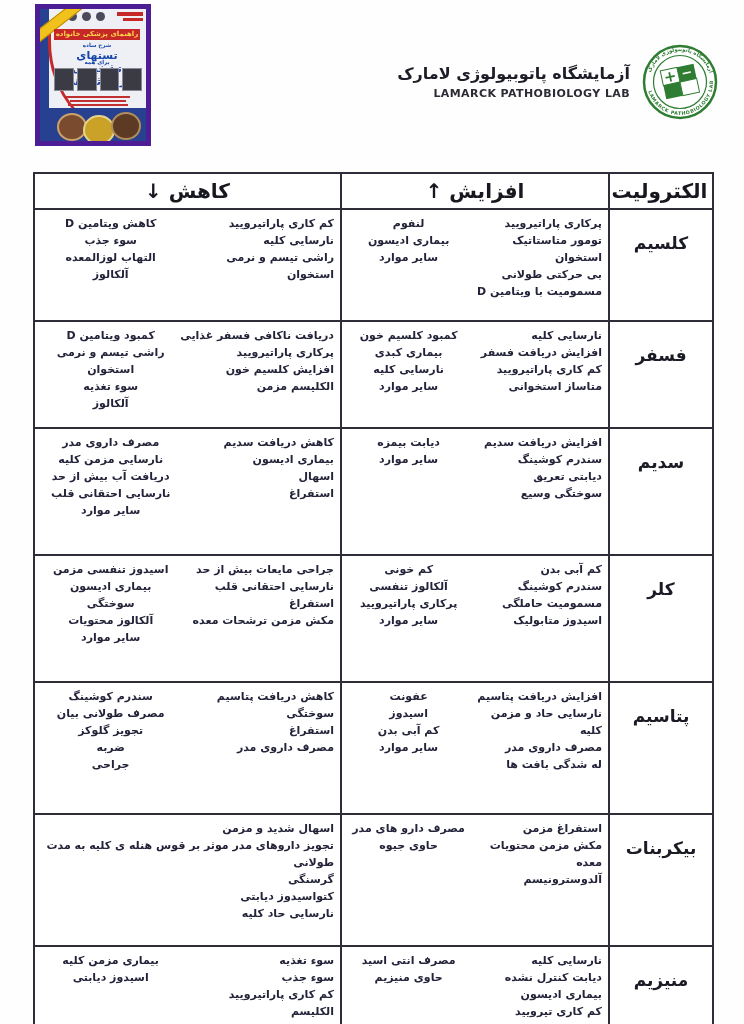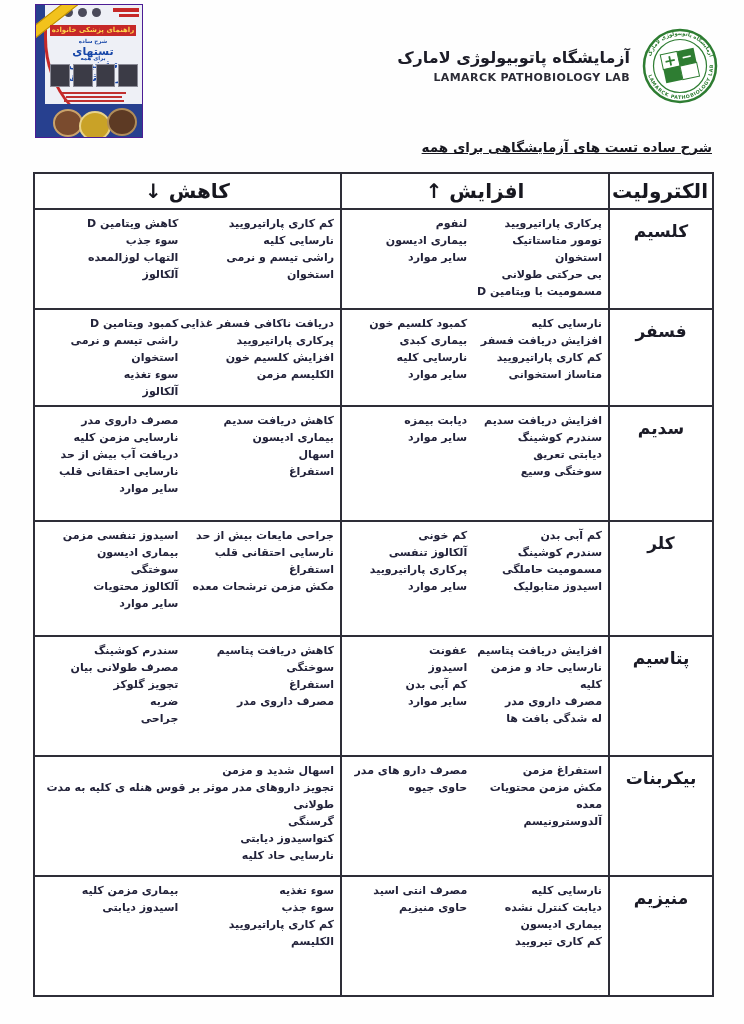--- a/index.html
+++ b/index.html
@@ -8,21 +8,21 @@
     background:#ffffff;
     font-family:"DejaVu Sans", sans-serif;
     position:relative;
     color:#20202e;
   }
   .page { position:absolute; inset:0; background:#fefefe; overflow:hidden; }
 
   
   .book-cover{
     position:absolute; left:35px; top:4px; width:106px; height:132px;
-    background:#eef0f6; border:1px solid #4c1d95; overflow:hidden;
+    background:#eef0f6; border:5px solid #4c1d95; overflow:hidden;
   }
   .cover-spine{ position:absolute; left:0; top:0; width:9px; height:100%; background:#27408f; }
   .cover-arc{
     position:absolute; left:8px; top:16px; width:100px; height:112px;
     border-left:3px solid #c62828; border-bottom:2px solid #c62828;
     border-radius:0 0 0 85%;
   }
   .cover-ribbon{
     position:absolute; left:-14px; top:8px; width:58px; height:9px;
     background:#f2c21c; transform:rotate(-38deg); border:1px solid #b98a00;
@@ -45,21 +45,21 @@
   .cover-redlines i{ display:block; height:2px; background:#c03030; margin:2px auto; }
   .cover-redlines i:nth-child(1){ width:64px; } .cover-redlines i:nth-child(2){ width:56px; } .cover-redlines i:nth-child(3){ width:60px; }
   .cover-bottom{ position:absolute; left:9px; bottom:0; width:97px; height:33px; background:#27408f; overflow:hidden; }
   .cover-bottom b{ position:absolute; border-radius:50%; display:block; }
   .cover-bottom b:nth-child(1){ width:26px; height:24px; left:8px; top:5px; background:#7a4b2e; border:2px solid #caa26a; }
   .cover-bottom b:nth-child(2){ width:28px; height:26px; left:34px; top:7px; background:#c9a227; border:2px solid #e8d38a; }
   .cover-bottom b:nth-child(3){ width:26px; height:24px; left:62px; top:4px; background:#5d3a24; border:2px solid #b08d5a; }
 
   
   .lab-header{
-    position:absolute; top:28px; right:26px;
+    position:absolute; top:44px; right:26px;
     display:flex; align-items:center; gap:12px;
   }
   .lab-names{ text-align:right; }
   .lab-name-fa{ font-size:16px; font-weight:bold; color:#1d1d28; direction:rtl; }
   .lab-name-en{ font-size:11px; font-weight:bold; color:#2c2c36; letter-spacing:0.4px; margin-top:4px; }
   .lab-logo{ width:76px; height:76px; }
 
   
   .page-title{
     position:absolute; top:139px; right:32px;
@@ -72,39 +72,39 @@
     position:absolute; top:172px; left:33px; width:679px;
     border-collapse:collapse; direction:rtl; table-layout:fixed;
     background:#fff;
   }
   table.elec col.c-name{ width:104px; }
   table.elec col.c-inc{ width:268px; }
   table.elec col.c-dec{ width:307px; }
   table.elec th, table.elec td{ border:2px solid #2e2e38; }
   table.elec thead tr{ height:36px; }
   table.elec th{ font-size:20px; font-weight:bold; text-align:center; color:#17171f; }
-  table.elec th.h-name{ text-align:right; padding-right:4px; }
+  table.elec th.h-name{ padding-right:4px; }
   tbody tr:nth-child(1) td{ height:85px; }
   tbody tr:nth-child(2) td{ height:80px; }
   tbody tr:nth-child(3) td{ height:100px; }
   tbody tr:nth-child(4) td{ height:100px; }
   tbody tr:nth-child(5) td{ height:105px; }
   tbody tr:nth-child(6) td{ height:105px; }
   tbody tr:nth-child(7) td{ height:105px; }
   td.cell{
     vertical-align:top; padding:5px 6px;
     font-size:11px; font-weight:bold; line-height:1.55; color:#23233a;
   }
   td.name-cell{
     text-align:center; font-size:17px; font-weight:bold;
-    padding-top:8px; color:#1b1b26;
+    padding-top:20px; color:#1b1b26;
   }
   .cause-wrap{ display:flex; }
   .cause-primary{ flex:1.15; }
-  .cause-secondary{ flex:1; padding-left:2px; }
+  .cause-secondary{ flex:1; text-align:center; padding-left:2px; }
   .cause-line{ white-space:normal; }
 </style>
 </head>
 <body>
 
 <div class="page">
 
   <div class="book-cover">
     <div class="cover-spine"></div>
     <div class="cover-arc"></div>
@@ -154,21 +154,20 @@
         <rect x="21" y="23" width="17" height="15" fill="#ffffff" stroke="#2e7d32" stroke-width="1"></rect>
         <rect x="38" y="23" width="17" height="15" fill="#2e7d32"></rect>
         <rect x="21" y="38" width="17" height="14" fill="#2e7d32"></rect>
         <rect x="38" y="38" width="17" height="14" fill="#ffffff" stroke="#2e7d32" stroke-width="1"></rect>
         <text x="29.5" y="35.5" text-anchor="middle" font-size="15" font-weight="bold" fill="#2e7d32">+</text>
         <text x="46.5" y="34.5" text-anchor="middle" font-size="13" font-weight="bold" fill="#ffffff">−</text>
       </g>
     </svg>
   </div>
 
-  <div class="page-title">شرح ساده تست های آزمایشگاهی برای همه</div>
 
   <table class="elec">
     <colgroup>
       <col class="c-name">
         <col class="c-inc">
         <col class="c-dec">
     </colgroup>
     <thead>
       <tr>
         <th class="h-name">الکترولیت</th>

